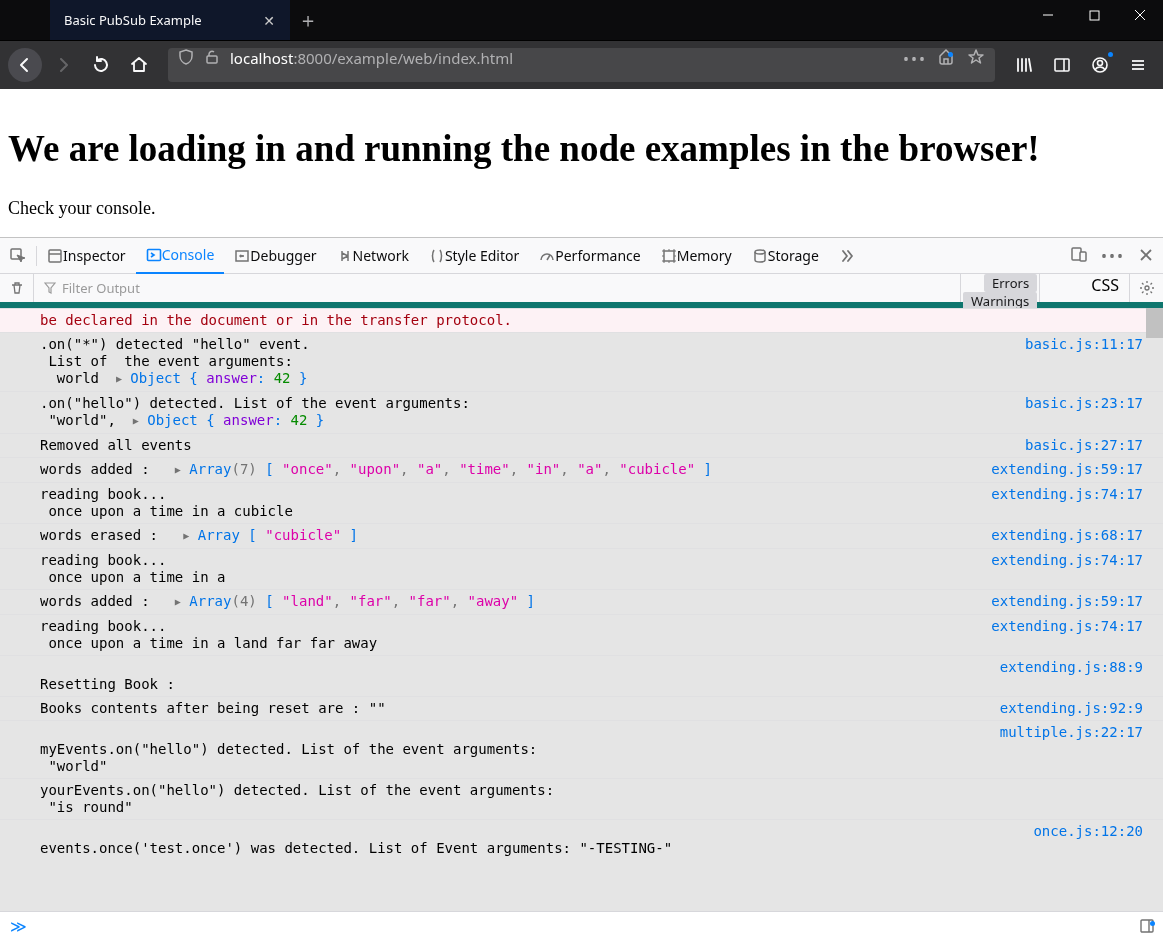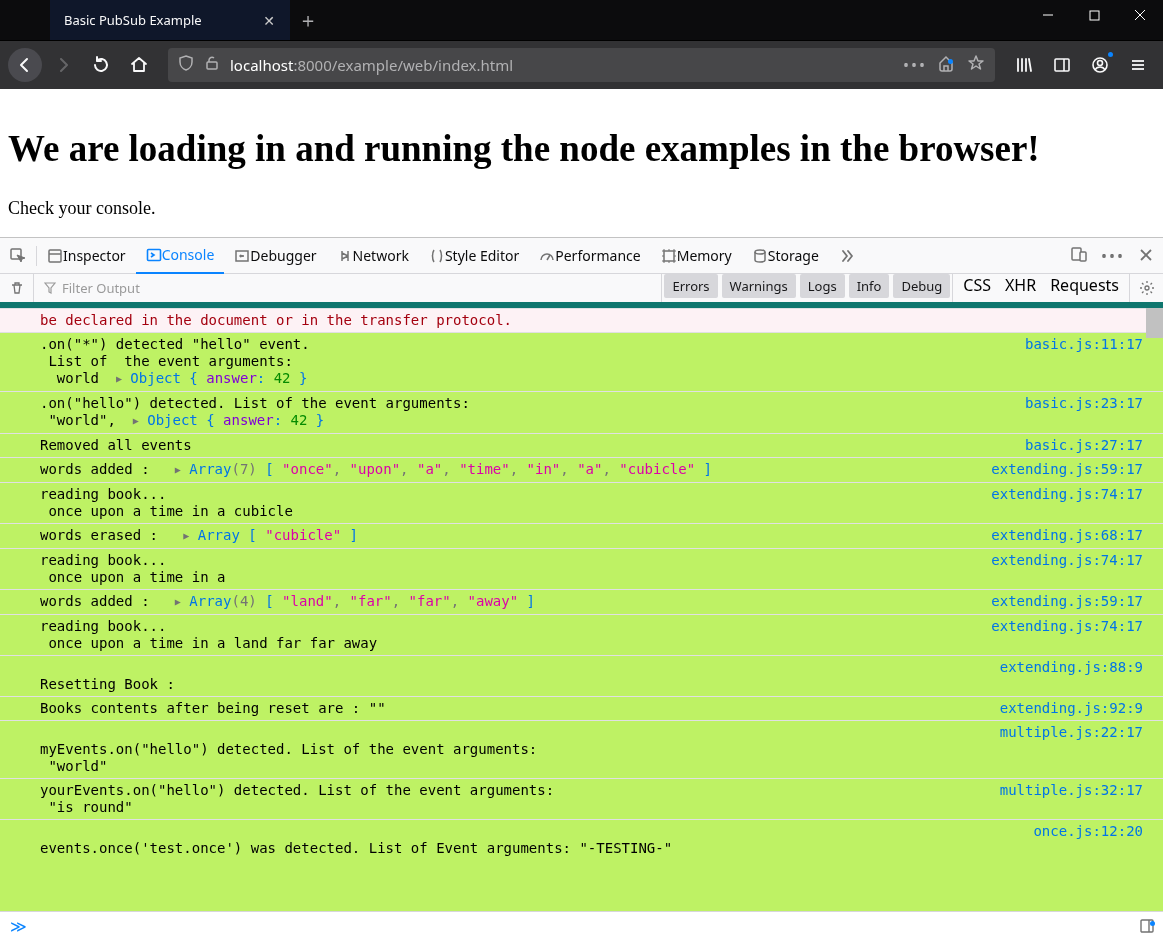--- a/index.html
+++ b/index.html
@@ -9,21 +9,21 @@
   .tab { background: #0f172a; height: 40px; display: flex; align-items: center; padding: 0 12px 0 14px; margin-left: 50px; min-width: 240px; position: relative; }
   .tab-title { font-size: 13px; flex: 1; }
   .tab-close { width: 18px; height: 18px; display: flex; align-items: center; justify-content: center; color: #ccc; font-size: 14px; cursor: pointer; }
   .newtab-btn { width: 36px; display: flex; align-items: center; justify-content: center; color: #b1b1b3; font-size: 20px; cursor: pointer; height: 40px; }
   .titlebar-spacer { flex: 1; }
   .winbtn { width: 46px; height: 30px; display: flex; align-items: center; justify-content: center; color: #fff; }
   
   .navbar { background: #323234; height: 49px; display: flex; align-items: center; padding: 0 8px; gap: 4px; border-top: 1px solid #000; }
   .nav-icon { width: 34px; height: 34px; display: flex; align-items: center; justify-content: center; color: #b1b1b3; border-radius: 4px; }
   .nav-back-circle { width: 34px; height:34px; display:flex;align-items:center;justify-content:center; background:#4a4a4f; border-radius:50%; color:#f9f9fa; }
-  .urlbar { flex: 1; margin: 0 8px; height: 34px; background: #474749; border-radius: 4px; display: flex; align-items: center; padding: 0 10px; gap: 10px; color: #b1b1b3; }
+  .urlbar { flex: 1; margin: 0 8px; height: 34px; background: #474749; border-radius: 4px; display: flex; padding: 0 10px; gap: 10px; color: #b1b1b3; }
   .urlbar-text { font-size: 15px; color: #b1b1b3; }
   .url-host { color: #fff; }
   .urlbar-spacer { flex: 1; }
   .indic-dot { position:relative; }
   .indic-dot::after { content:""; position:absolute; top:4px; right:4px; width:5px; height:5px; background:#0a84ff; border-radius:50%; }
   
   .page { background: #fff; padding: 18px 8px 18px 8px; }
   .page h1 { font-family: "Times New Roman", serif; font-size: 37px; font-weight: bold; margin: 20px 0 28px 0; }
   .page p  { font-family: "Times New Roman", serif; font-size: 18px; }
   
@@ -33,27 +33,27 @@
   .dev-btn.active { color:#0a84ff; border-bottom:2px solid #0a84ff; }
   .dev-btn svg { stroke: #737373; }
   .dev-btn.active svg { stroke: #0a84ff; }
   .dev-tabs-spacer { flex:1; }
   .dev-right { display:flex; align-items:center; gap:14px; padding-right:10px; }
   .dev-right .icon { color:#737373; }
   .filterbar { height:34px; display:flex; align-items:center; border-bottom:6px solid #0f766e; }
   .filter-icon { width:34px; display:flex; align-items:center; justify-content:center; color:#737373; border-right:1px solid #d7d7db; height:100%; }
   .filter-input-wrap { display:flex; align-items:center; gap:6px; padding:0 10px; color:#737373; font-size:13px; height:100%; flex:0 0 auto; }
   .filterbar-spacer { flex:1; }
-  .tog-group { display:flex; align-items:flex-start; gap:0; height:100%; border-left:1px solid #d7d7db; }
+  .tog-group { display:flex; align-items:flex-end; gap:0; height:100%; border-left:1px solid #d7d7db;flex-direction:column; }
   .tog { height:24px; padding:0 8px; margin:0 2px; font-size:13px; color:#18181a; border-radius:2px; display:flex; align-items:center; }
   .tog.on { background:#d7d7db; }
   .tog-group.simple { padding:0 10px; gap:14px; }
   .gear { width:34px; display:flex; align-items:center; justify-content:center; color:#737373; border-left:1px solid #d7d7db; height:100%; }
   
-  .console-output { flex:1; overflow:auto; font-family:Consolas,Menlo,monospace; font-size:14px; line-height:17px; background:#bef264; position: relative; }
+  .console-output { flex:1; overflow:auto; font-family:Consolas,Menlo,monospace; font-size:14px; line-height:17px; background:#e5e5e5; position: relative; }
   .scrollbar-thumb { position:absolute; right:0; top:0; width:17px; height:30px; background:#c1c1c1; }
   .msg { display:flex; padding:3px 20px 3px 40px; border-top:1px solid #e0e0e2; }
   .msg:first-child { border-top:none; }
   .msg-body { flex:1; white-space:pre-wrap; min-width:0; }
   .msg-loc { color:#0074e8; font-size:14px; padding-left:10px; white-space:nowrap; }
   .warn-msg { background:#fdf2f5; color:#a4000f; padding-left:40px; }
   .js-blue { color:#0074e8; }
   .js-str { color:#dd00a9; }
   .js-num { color:#058b00;margin-top:40px; }
   .js-var { color:#8000d7; }
@@ -337,21 +337,20 @@
       </div>
       <div class="msg">
         <div class="msg-body">
 myEvents.on("hello") detected. List of the event arguments:
  "world"</div>
         <div class="msg-loc">multiple.js:22:17</div>
       </div>
       <div class="msg">
         <div class="msg-body">yourEvents.on("hello") detected. List of the event arguments:
  "is round"</div>
-        <div class="msg-loc">multiple.js:32:17</div>
       </div>
       <div class="msg">
         <div class="msg-body">
 events.once('test.once') was detected. List of Event arguments: "-TESTING-"</div>
         <div class="msg-loc">once.js:12:20</div>
       </div>
     </div>
 
   <div class="console-prompt">
     <span>≫</span>

